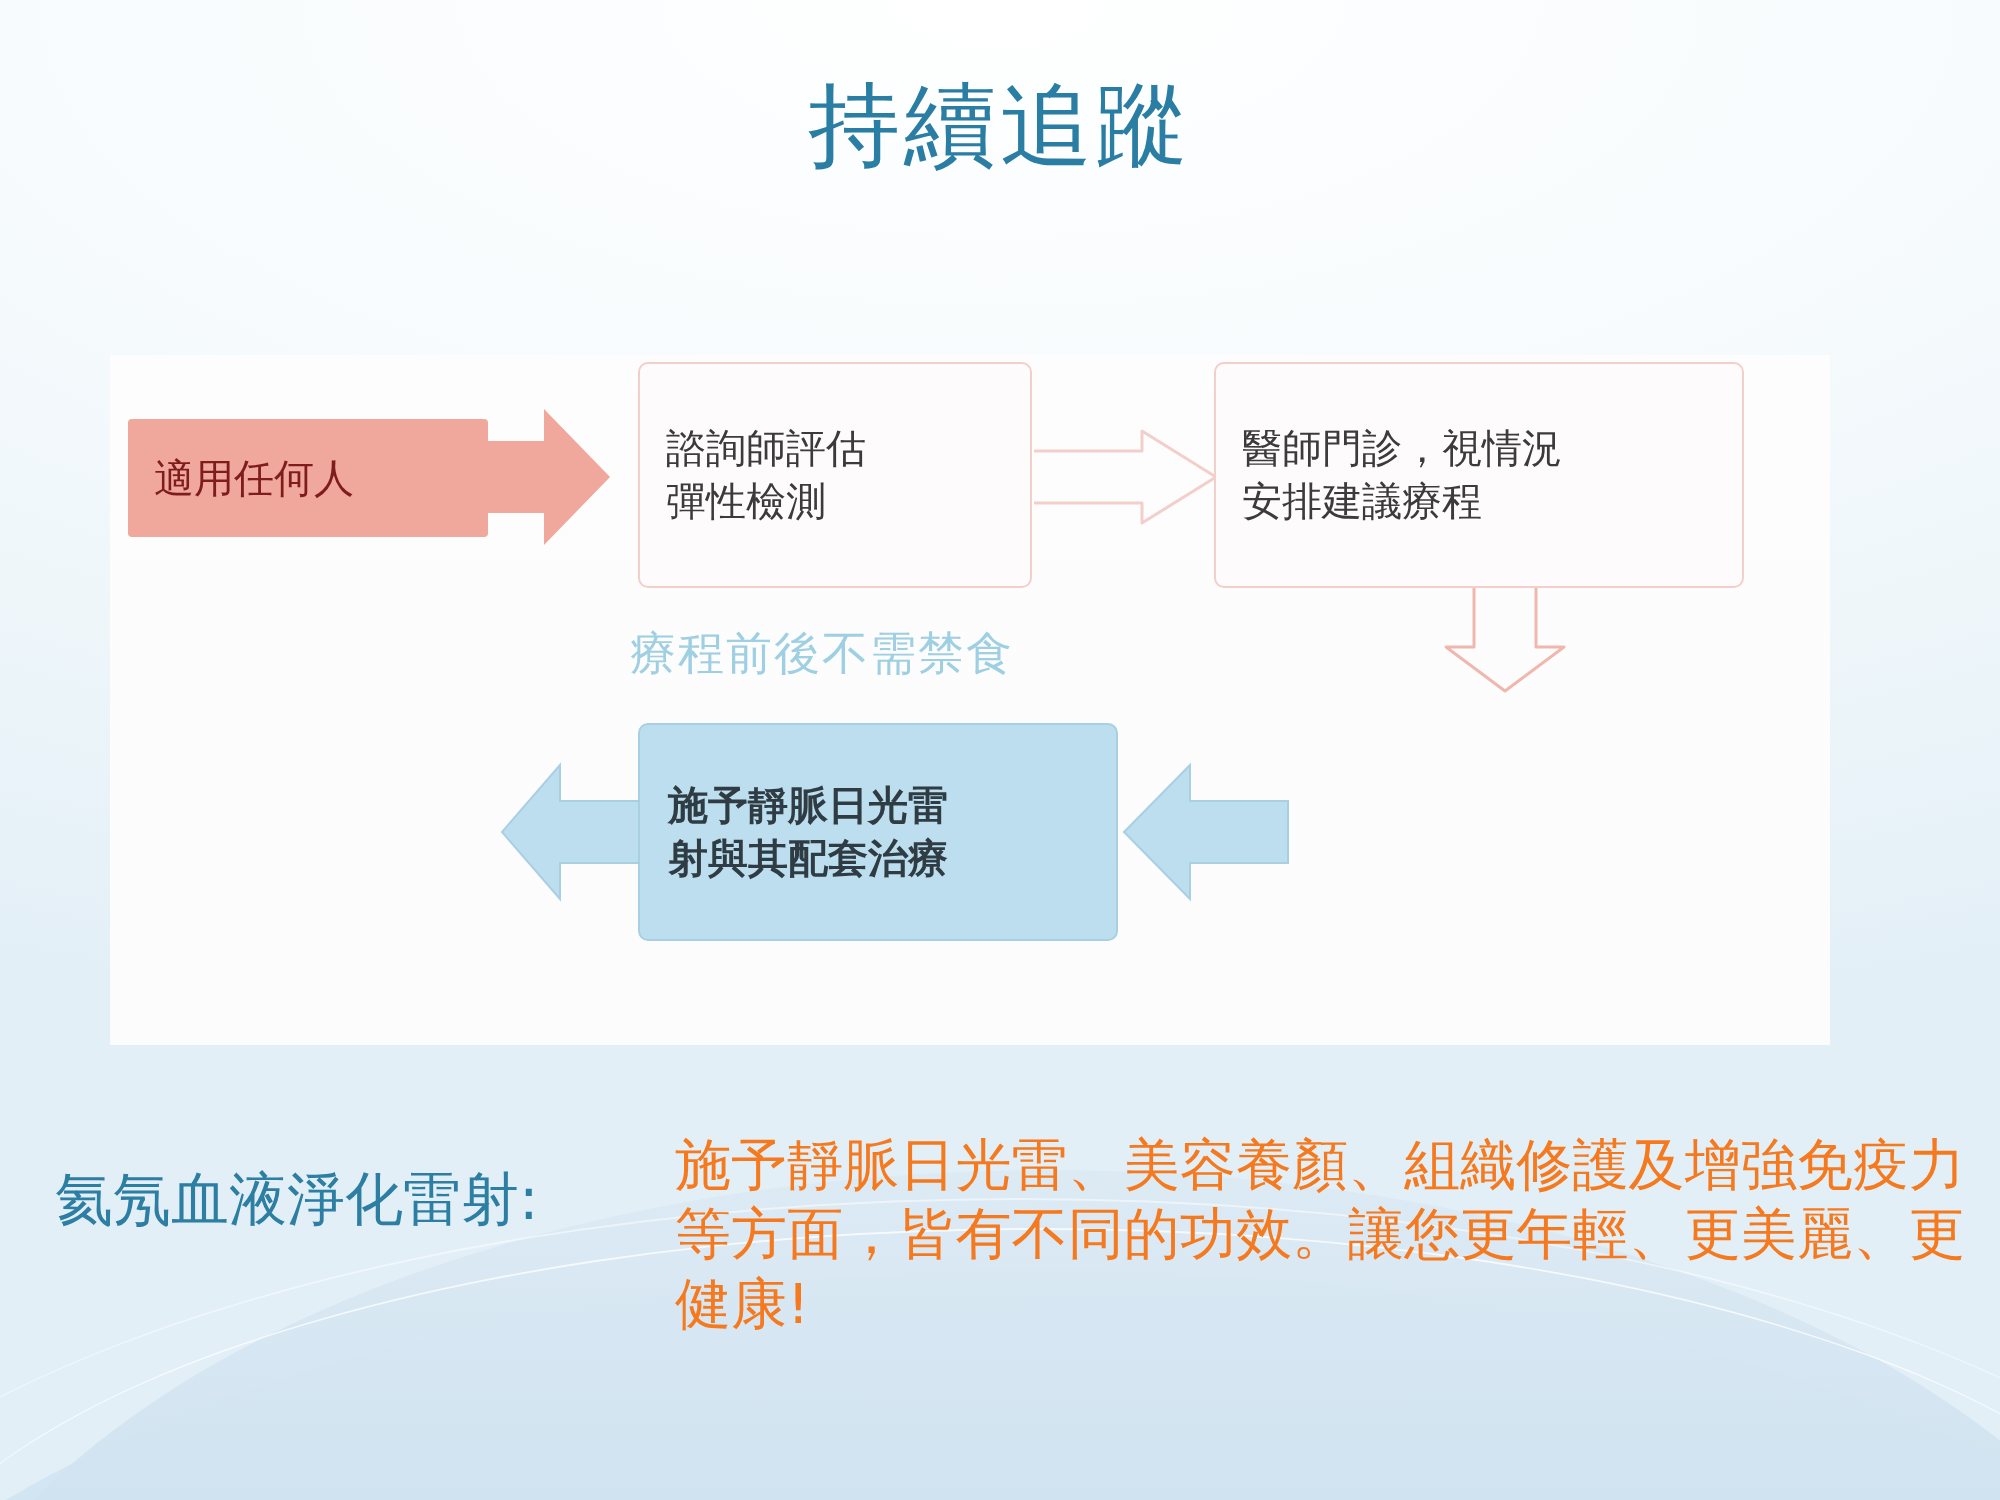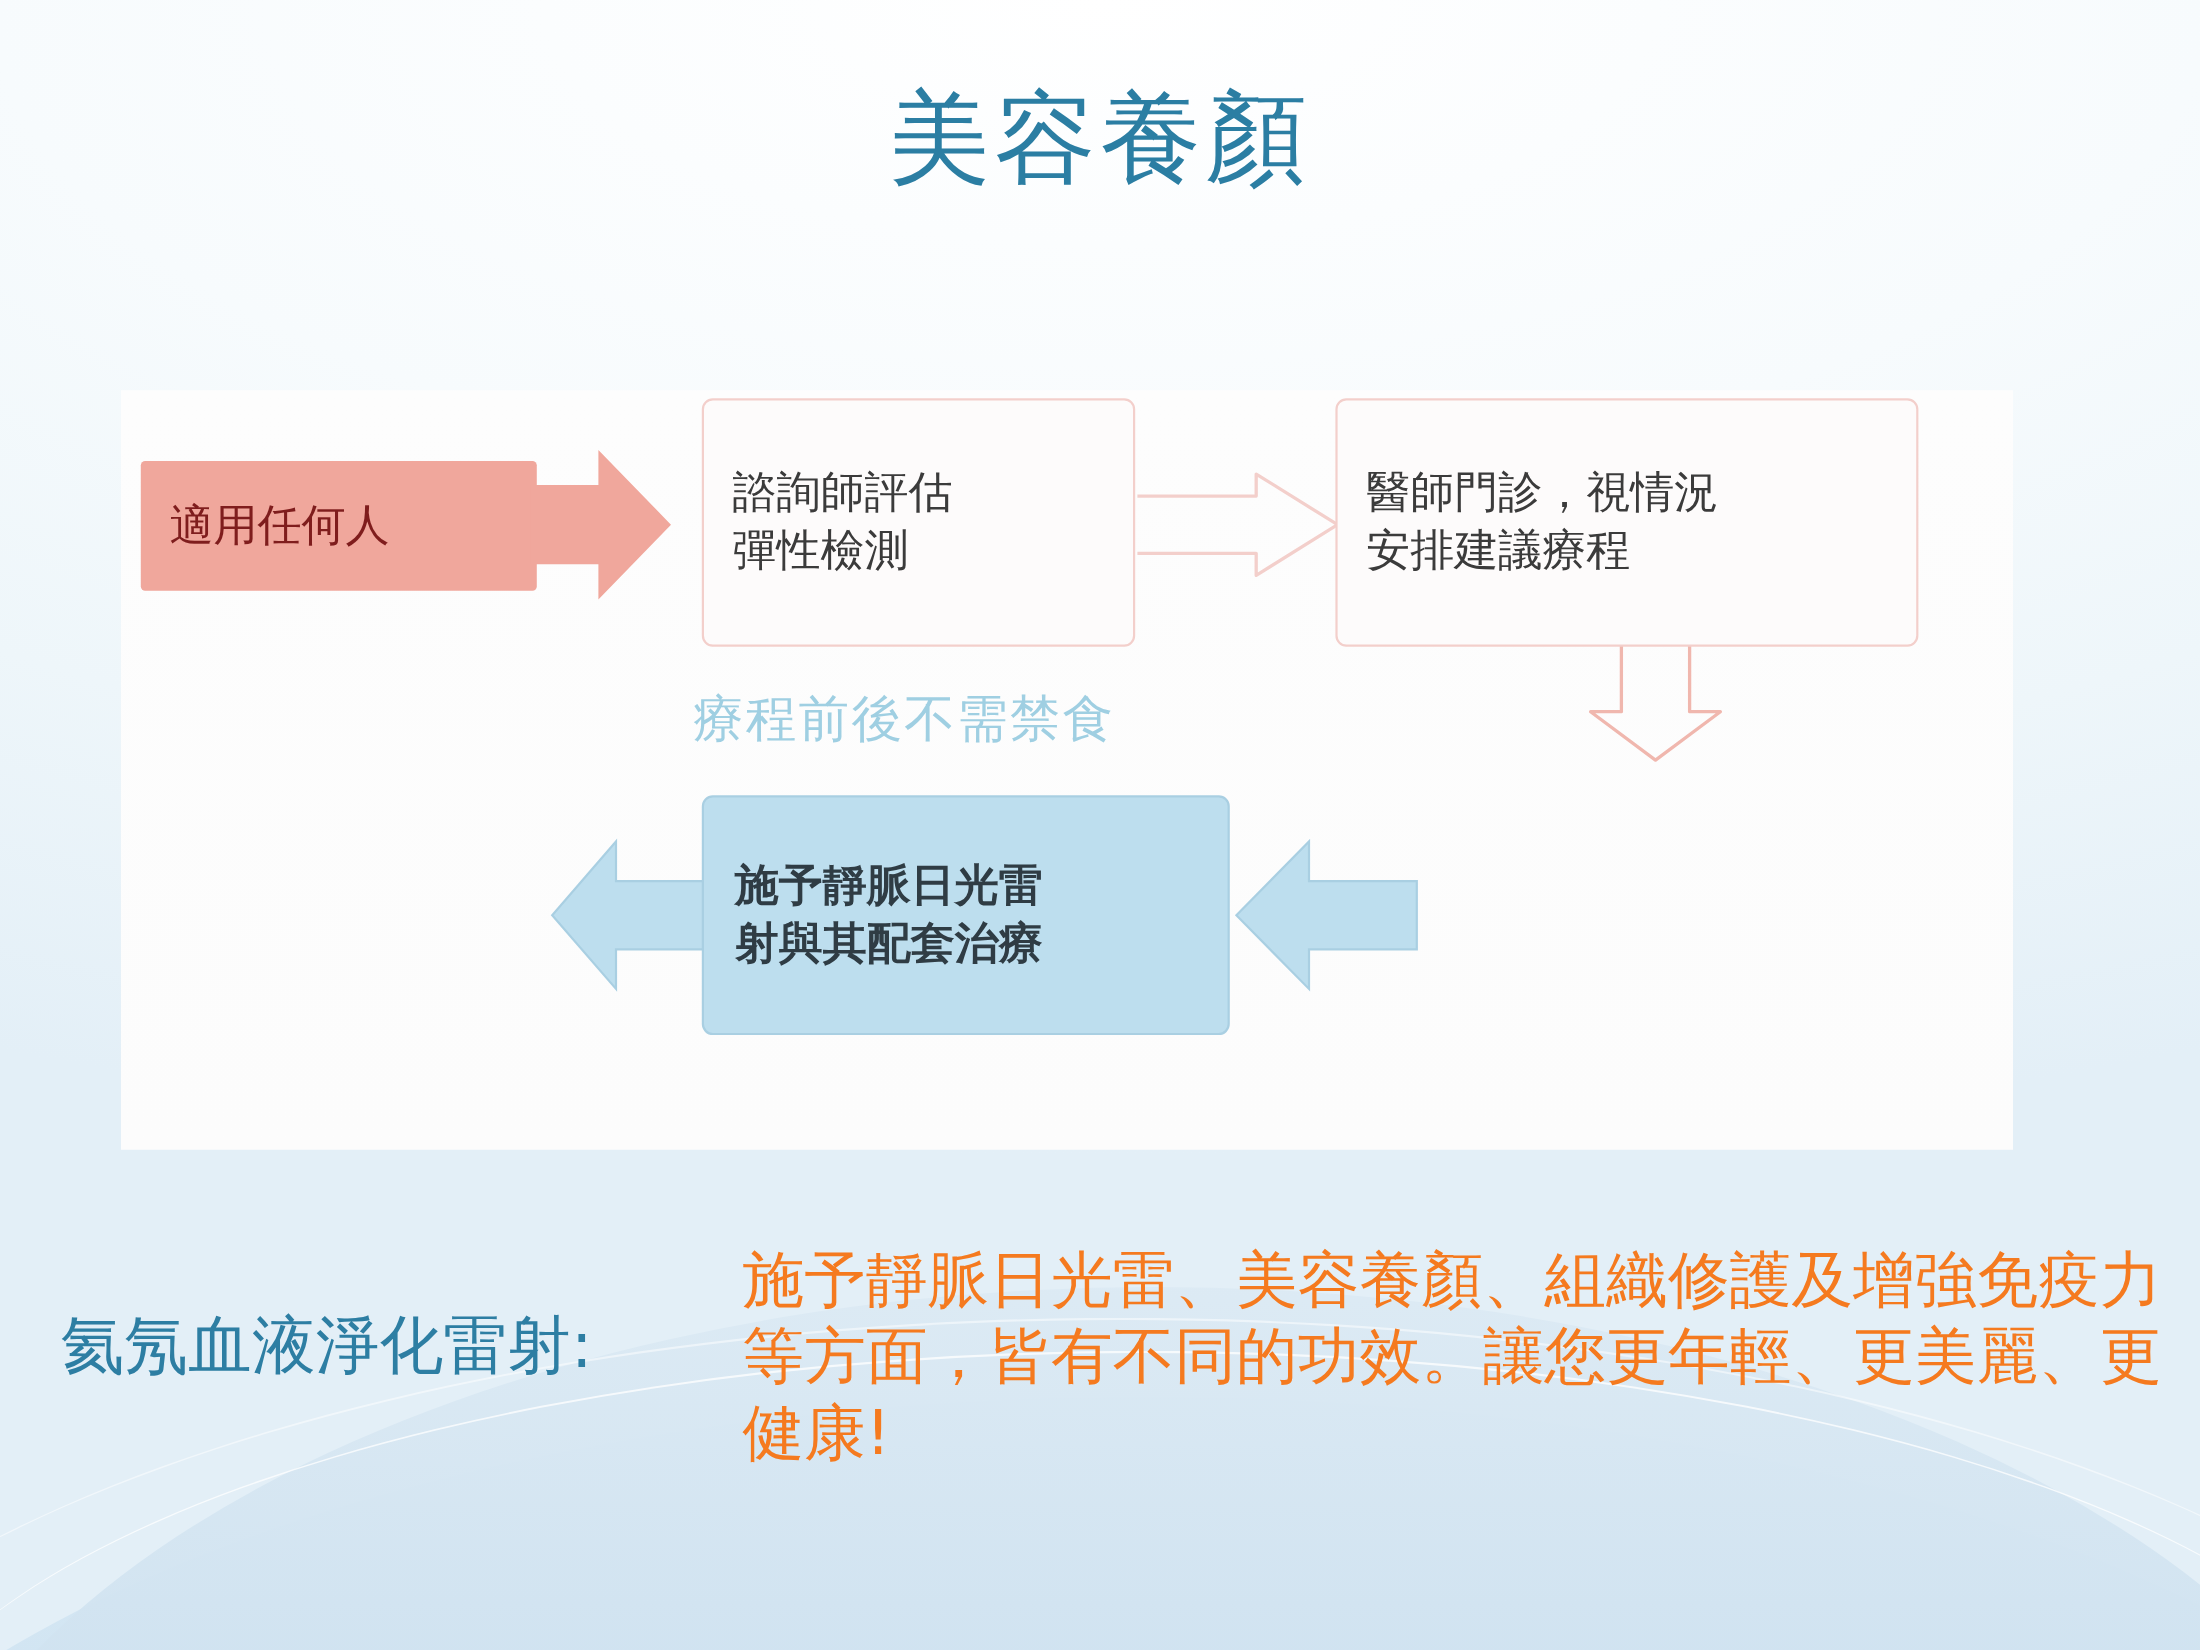--- a/index.html
+++ b/index.html
@@ -105,42 +105,41 @@
 
   #arrow54{position:absolute;left:388px;top:402px;width:150px;height:150px;}
   #arrow65{position:absolute;left:1010px;top:402px;width:170px;height:150px;}
 
   
   #caption{
     position:absolute;left:55px;top:1165px;width:640px;
     font-size:58px;line-height:1.2;
     color:#2d7ea3;
     font-family:"DejaVu Sans","Liberation Sans",sans-serif;
-    margin-top:24px;
   }
   #body-text{
     position:absolute;left:675px;top:1130px;width:1290px;
     font-size:56px;line-height:1.24;
     color:#f57a1f;
     font-family:"DejaVu Sans","Liberation Sans",sans-serif;
     text-align:justify;
   }
 </style>
 </head>
 <body>
 
 <div id="slide">
 
   <div class="bg-wave wave3"></div>
   <div class="bg-wave wave2"></div>
   <div class="bg-wave wave1"></div>
   <div class="wave-line"></div>
   <div class="wave-line b"></div>
 
-  <div id="title">美容養顏</div>
+  <div id="title">持續追蹤</div>
 
   <div id="diagram">
     <div class="diag-bg"></div>
 
     <div id="n1" class="node">
       <div class="txt">適用任何人</div>
     </div>
 
     <svg id="n1-arrow" viewBox="0 0 130 152">
       <path d="M0 40 L62 40 L62 8 L128 76 L62 144 L62 112 L0 112 Z" fill="#f0a79c"></path>

